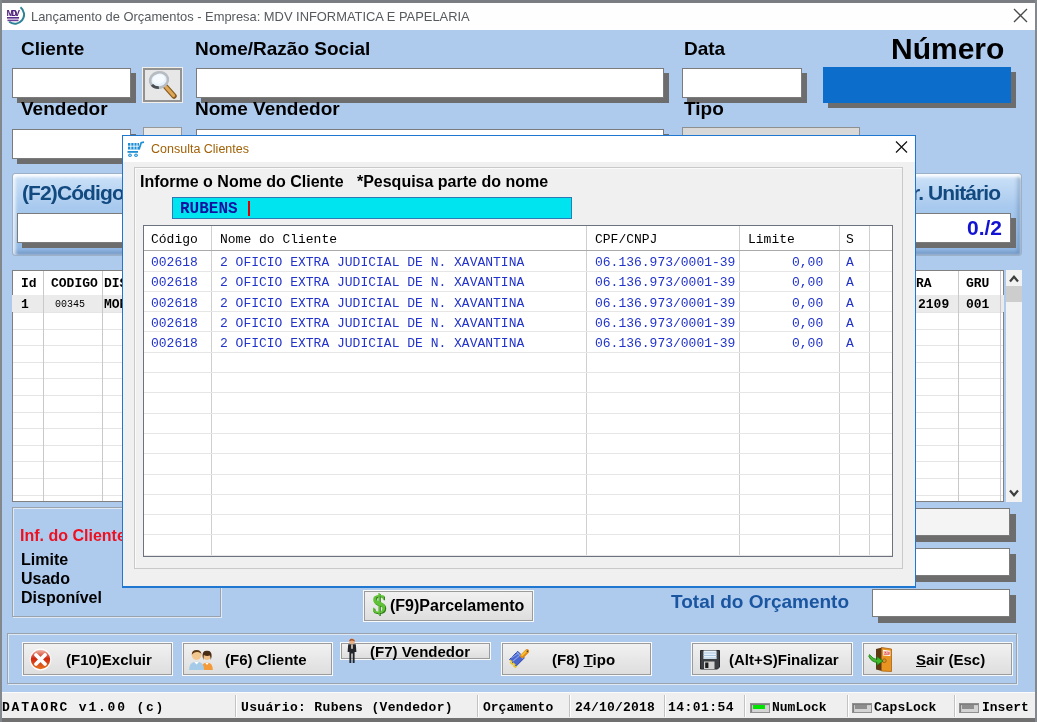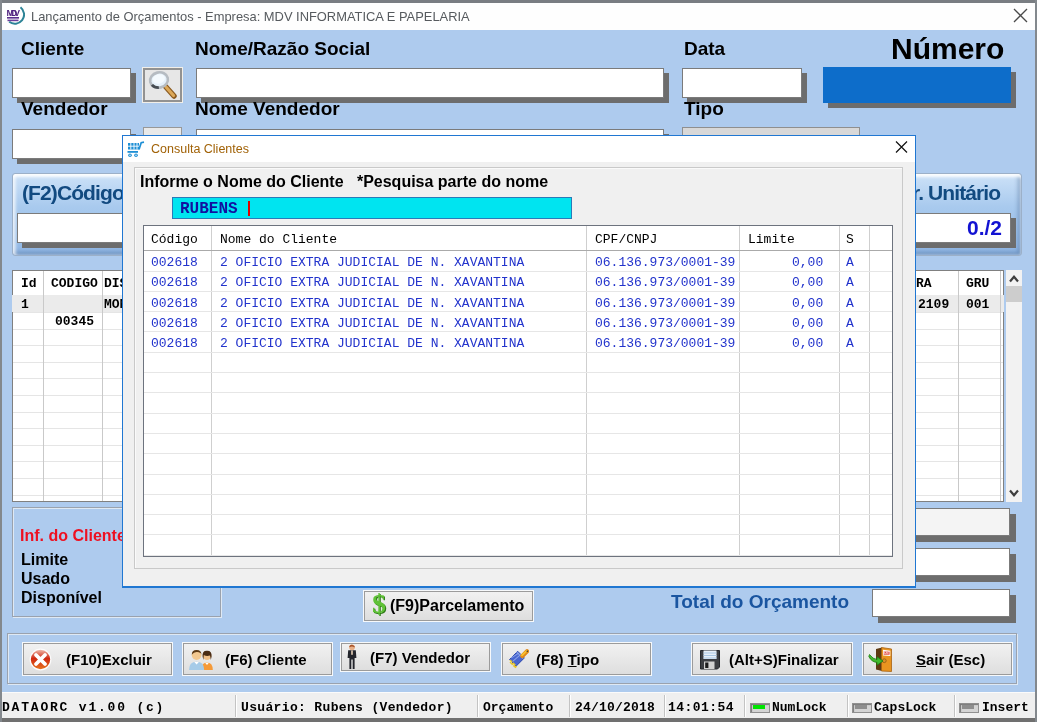--- a/index.html
+++ b/index.html
@@ -74,21 +74,21 @@
       font-weight:bold;font-size:21px;color:#1212d2;line-height:28px;padding-right:8px;">0./2</div>
 
   <div class="abs" id="maingrid" style="left:12px;top:270px;width:992px;height:232px;background:#fff;border:1px solid #808080;box-sizing:border-box;"></div>
   <div class="abs" style="left:12px;top:295px;width:992px;height:17px;background:#ebebeb;"></div>
   <div class="abs mono" style="left:21px;top:276px;font-size:13px;font-weight:bold;">Id</div>
   <div class="abs mono" style="left:51px;top:276px;font-size:13px;font-weight:bold;">CODIGO</div>
   <div class="abs mono" style="left:104px;top:276px;font-size:13px;font-weight:bold;">DISCRIMINAÇÃO</div>
   <div class="abs mono" style="left:916px;top:276px;font-size:13px;font-weight:bold;">RA</div>
   <div class="abs mono" style="left:966px;top:276px;font-size:13px;font-weight:bold;">GRU</div>
   <div class="abs mono" style="left:21px;top:297px;font-size:13px;font-weight:bold;">1</div>
-  <div class="abs mono" style="left:55px;top:314px;font-size:13px;font-weight:bold;">00345</div>
+  <div class="abs mono" style="left:55px;top:299px;font-size:10px;font-weight:normal;">00345</div>
   <div class="abs mono" style="left:104px;top:297px;font-size:13px;font-weight:bold;">MONITOR</div>
   <div class="abs mono" style="left:918px;top:297px;font-size:13px;font-weight:bold;">2109</div>
   <div class="abs mono" style="left:966px;top:297px;font-size:13px;font-weight:bold;">001</div>
   <div id="gridlines"></div>
 
   <div class="abs" style="left:1006px;top:270px;width:16px;height:232px;background:#f2f2f2;"></div>
   <svg class="abs" style="left:1009px;top:275px" width="10" height="8" viewBox="0 0 10 8">
       <path d="M1 6.5 L5 1.8 L9 6.5" fill="none" stroke="#3e3e3e" stroke-width="2.2"></path>
     </svg>
   <div class="abs" style="left:1006px;top:286px;width:16px;height:16px;background:#cdcdcd;"></div>
@@ -136,40 +136,40 @@
       <path d="M13.4 22 Q13.6 14.6 19 14.6 Q24.6 14.6 24.8 22 Z" fill="#f59a38"></path>
       <path d="M17.2 14.8 L19 17 L20.8 14.8 Z" fill="#fff"></path>
       <circle cx="8.6" cy="7.2" r="4.8" fill="#f2c890"></circle>
       <path d="M3.8 6.8 Q3.6 2 8.6 2 Q13.6 2 13.4 6.8 L12.8 5.2 Q10.6 3.8 8.6 4 Q6.4 4 5 5.6 Z" fill="#5c3a16"></path>
       <path d="M1 22 Q1 13.8 8.6 13.8 Q16.2 13.8 16.2 22 Z" fill="#a6cbe8"></path>
       <path d="M6.4 14 L8.6 16.4 L10.8 14 Z" fill="#fff"></path>
     </svg>
     <span style="margin-left:11px">(F6) Cliente</span>
   </div>
 
-  <div class="btn" style="left:341px;top:643px;width:149px;height:28px;">
+  <div class="btn" style="left:341px;top:643px;width:149px;height:16px;">
     <svg width="12" height="26" viewBox="0 0 12 26" style="margin-left:4px">
       <circle cx="6" cy="3.4" r="2.8" fill="#e8b088"></circle>
       <path d="M3.2 2.2 Q6 -0.8 8.8 2.4 L8.4 3.4 Q6 1.6 3.7 3.2 Z" fill="#a8542a"></path>
       <path d="M2.2 6.2 L9.8 6.2 L10.4 14 L8.6 14 L8.6 25 L6.7 25 L6.7 15.5 L5.3 15.5 L5.3 25 L3.4 25 L3.4 14 L1.6 14 Z" fill="#23252c"></path>
       <rect x="5.2" y="6.4" width="1.6" height="4.4" fill="#e8d0b8"></rect>
     </svg>
     <span style="margin-left:12px">(F7) Vendedor</span>
   </div>
 
   <div class="btn" style="left:502px;top:643px;width:149px;height:32px;">
     <svg width="21" height="21" viewBox="0 0 27 27" style="margin-left:5px">
       <path d="M2 13.5 L12.5 3 L21 11.5 L10.5 22 Z" fill="#4a67d0" stroke="#2440a8" stroke-width="1.2"></path>
       <path d="M4 11.5 L14.5 5 M11 3.8 L19.5 12.5 M6 16 L16.5 7" stroke="#8ba3e8" stroke-width="1.3"></path>
       <path d="M2.5 14 L4.6 16.1 L3.2 17.5 L5.4 19.6 L6.8 18.2 L8.9 20.3 L7.5 21.7 L9.6 23.4 L11 22" fill="none" stroke="#e8c428" stroke-width="1.8"></path>
       <line x1="18.5" y1="9" x2="24.5" y2="3" stroke="#e08818" stroke-width="5.5" stroke-linecap="round"></line>
       <line x1="18" y1="8" x2="24" y2="2.4" stroke="#f8c030" stroke-width="2.4" stroke-linecap="round"></line>
       <circle cx="24.8" cy="3" r="1" fill="#333"></circle>
     </svg>
-    <span style="margin-left:7px">(F8) <u>T</u>ipo</span>
+    <span style="margin-left:23px">(F8) <u>T</u>ipo</span>
   </div>
 
   <div class="btn" style="left:692px;top:643px;width:160px;height:32px;">
     <svg width="22" height="22" viewBox="0 0 22 22" style="margin-left:6px">
       <path d="M1.5 2.5 L20.5 2.5 L20.5 19 L18.5 21 L1.5 21 Z" fill="#3c3e42" stroke="#26282c" stroke-width="1"></path>
       <rect x="4.5" y="2.5" width="13" height="8.5" fill="#e8f0f8"></rect>
       <path d="M4.5 5 H17.5 M4.5 7.5 H17.5 M4.5 10 H17.5" stroke="#aac8e4" stroke-width="1.1"></path>
       <rect x="5" y="13.5" width="10.5" height="7.5" fill="#d2d2d2"></rect>
       <rect x="6.2" y="14.5" width="3.2" height="5.5" fill="#1c1c1c"></rect>
     </svg>

